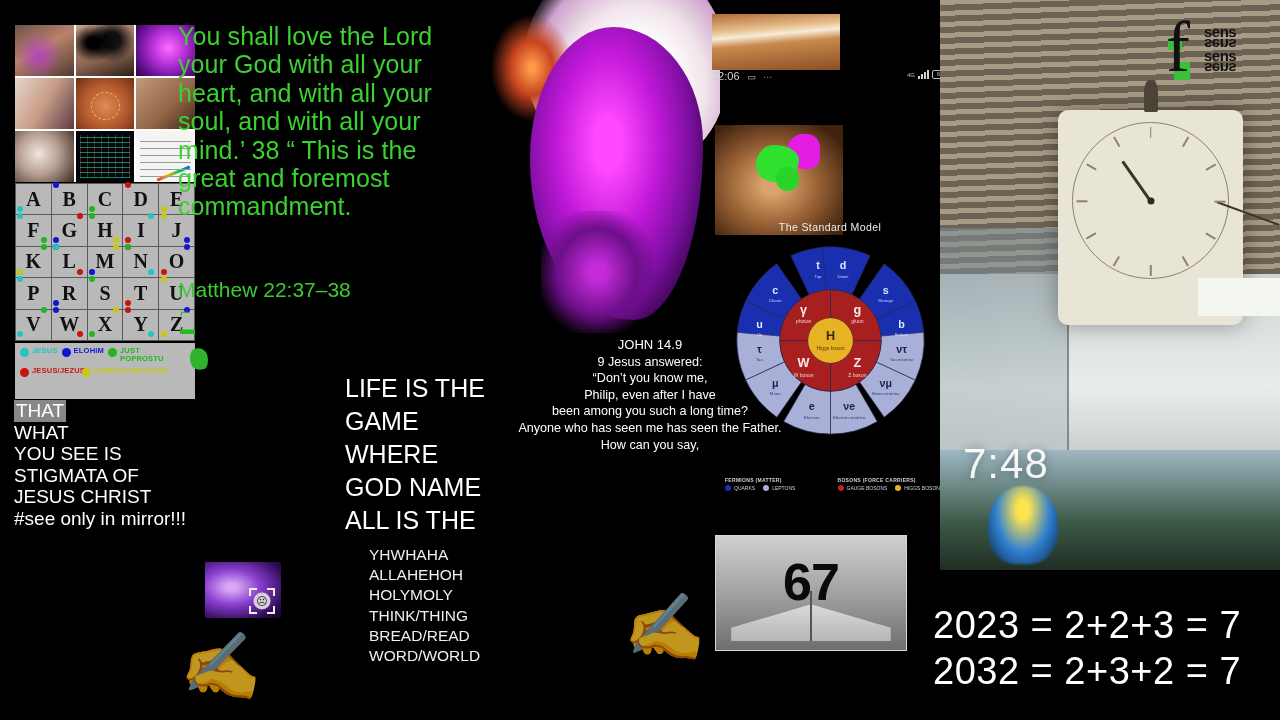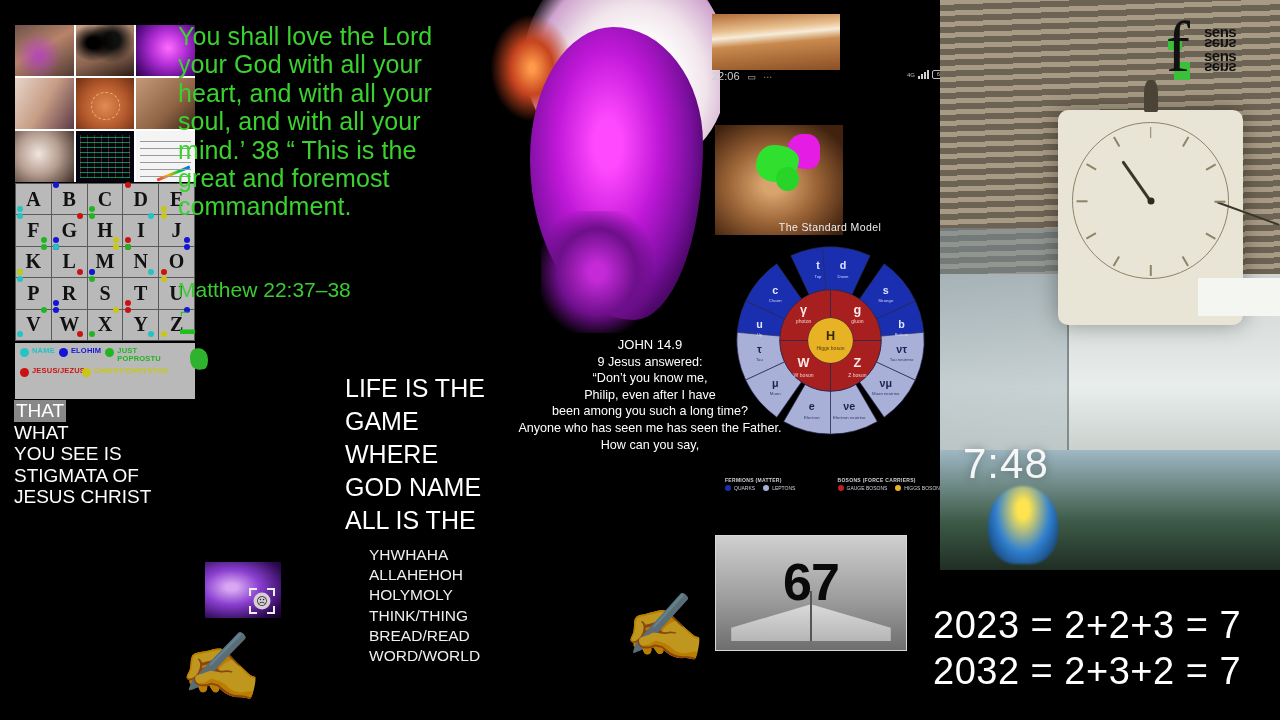--- a/index.html
+++ b/index.html
@@ -362,21 +362,21 @@
         <span>Z</span>
         <i class="dot" style="background: rgb(200, 200, 20); left: 4%; top: 72%;"></i>
         <i class="dot" style="background: rgb(20, 20, 216); left: 72%; top: -8%;"></i>
       </div>
     </div>
 
   <div id="grid-legend">
     <div class="leg-row" id="legend-row">
         <div class="leg-item">
           <span class="leg-dot" style="background: rgb(34, 196, 196);"></span>
-          <span class="leg-txt" style="color: rgb(34, 196, 196);">NAME</span>
+          <span class="leg-txt" style="color: rgb(34, 196, 196);">JESUS</span>
         </div>
         <div class="leg-item">
           <span class="leg-dot" style="background: rgb(20, 20, 216);"></span>
           <span class="leg-txt" style="color: rgb(20, 20, 216);">ELOHIM</span>
         </div>
         <div class="leg-item">
           <span class="leg-dot" style="background: rgb(33, 181, 33);"></span>
           <span class="leg-txt" style="color: rgb(33, 181, 33);">JUST POPROSTU</span>
         </div>
         <div class="leg-item">
@@ -389,20 +389,21 @@
         </div>
       </div>
   </div>
 
   <div id="stigmata-block">
       <div><span class="first">THAT</span></div>
       <div>WHAT</div>
       <div>YOU SEE IS</div>
       <div>STIGMATA OF</div>
       <div>JESUS CHRIST</div>
+      <div>#see only in mirror!!!</div>
     </div>
 
   <div id="scripture">You shall love the Lord your God with all your heart, and with all your soul, and with all your mind.’ 38 “ This is the great and foremost commandment.</div>
   <div id="scripture-ref">Matthew 22:37–38</div>
   <div id="green-cursor">⌐ ▬</div>
   <div id="green-blob"></div>
 
   <div id="face-video">
     <div class="skull"></div>
     <div class="glow"></div>

